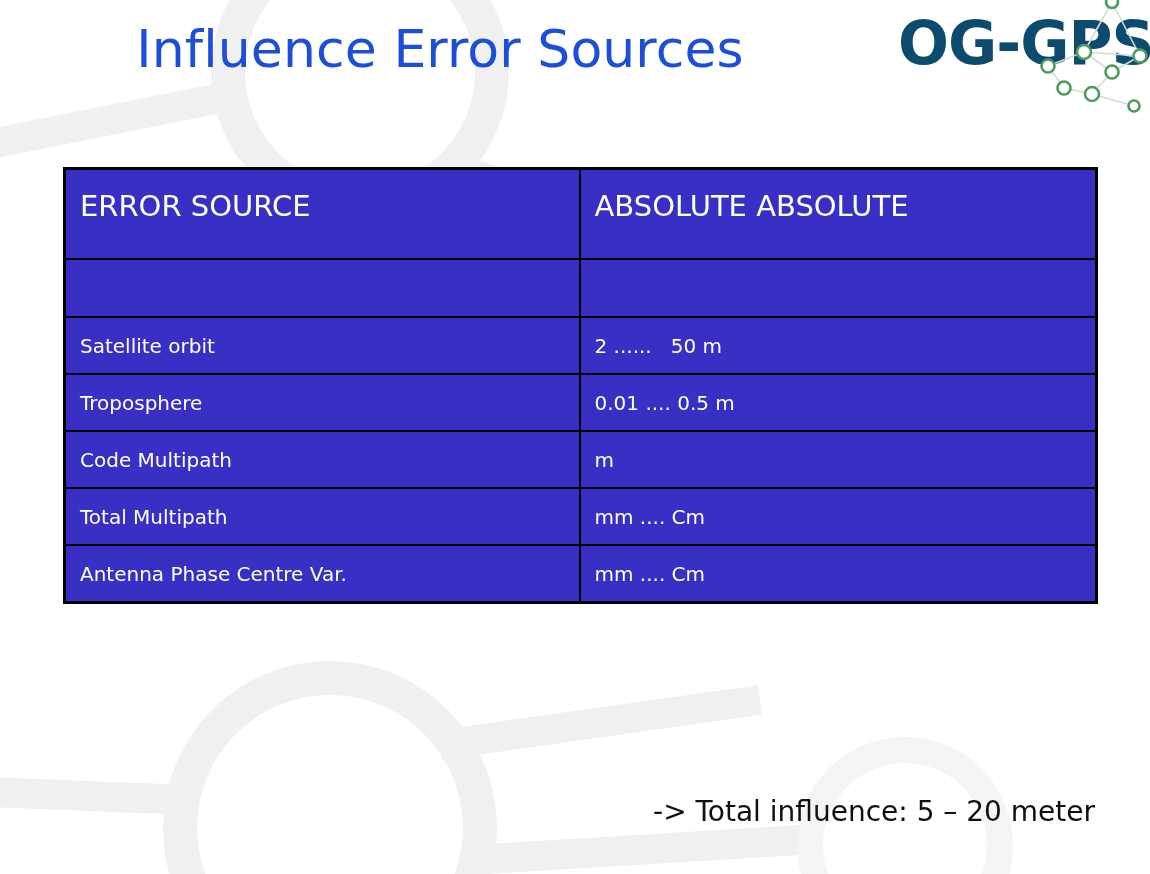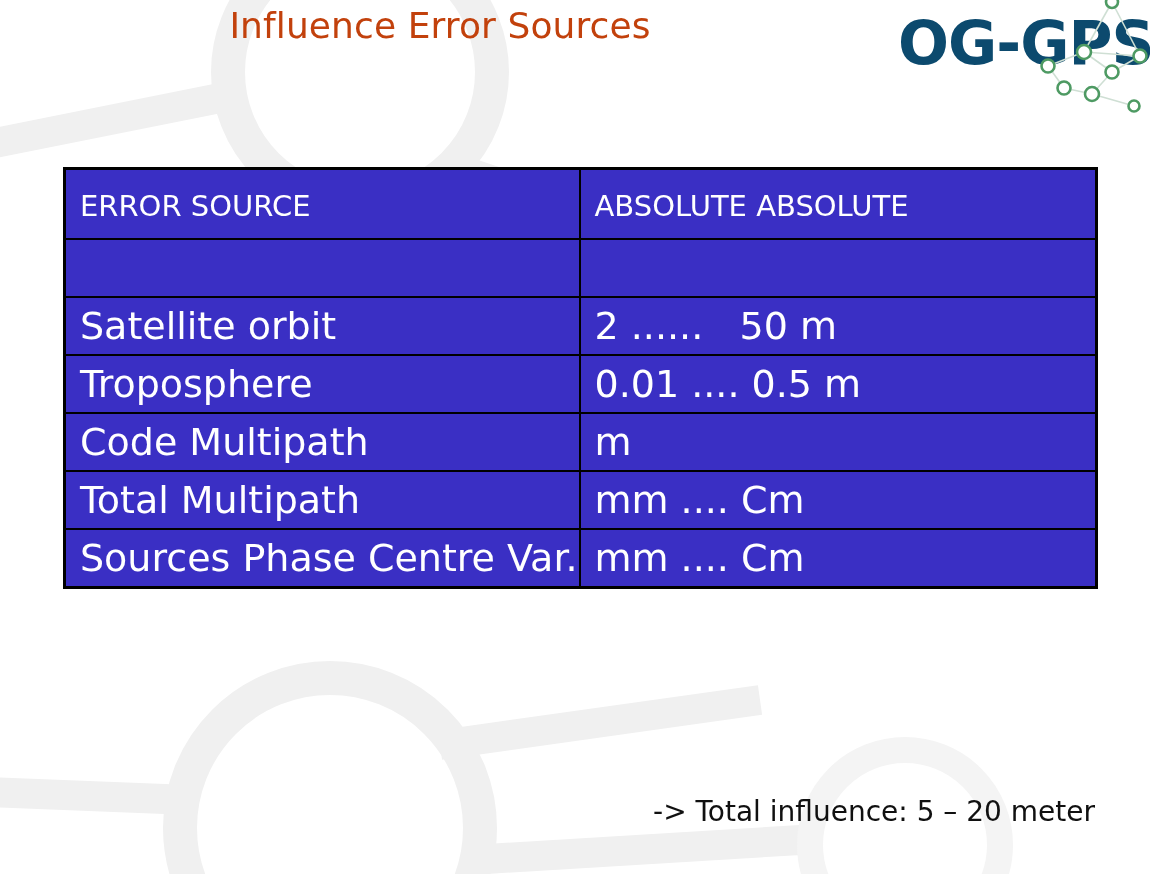--- a/index.html
+++ b/index.html
@@ -27,26 +27,26 @@
   .slide {
     position: relative;
     z-index: 2;
     width: 1150px;
     height: 874px;
   }
 
   .slide-title {
     position: absolute;
     left: 0;
-    top: 4px;
+    top: 18px;
     width: 880px;
     text-align: center;
-    font-size: 36px;
+    font-size: 52px;
     line-height: 1.2;
-    color: #c2410c;
+    color: #1d4ed8;
     font-weight: 400;
     letter-spacing: 0.1px;
     white-space: nowrap;
   }
 
   
   .logo-block {
     position: absolute;
     right: 2px;
     top: -6px;
@@ -80,33 +80,33 @@
     width: 1032px;
     border-collapse: collapse;
     table-layout: fixed;
     background: #3a2fc4;
     border: 3px solid #000000;
   }
   .err-table td {
     border: 2px solid #000000;
     background: #3a2fc4;
     color: #ffffff;
-    font-size: 38px;
+    font-size: 20px;
     font-weight: 400;
     padding: 6px 14px;
     height: 43px;
     vertical-align: middle;
     white-space: pre;
     overflow: hidden;
   }
   .err-table tr.header-row td {
     font-size: 29px;
     height: 56px;
     padding-top: 8px;
-    padding-bottom: 4px;
+    padding-bottom: 24px;
   }
   .err-table tr.spacer-row td {
     height: 44px;
   }
   .col-source { width: 515px; }
   .col-value  { width: 517px; }
 
   
   .footer-note {
     position: absolute;
@@ -201,21 +201,21 @@
       </tr>
       <tr>
         <td>Code Multipath</td>
         <td>m</td>
       </tr>
       <tr>
         <td>Total Multipath</td>
         <td>mm .... Cm</td>
       </tr>
       <tr>
-        <td>Sources Phase Centre Var.</td>
+        <td>Antenna Phase Centre Var.</td>
         <td>mm .... Cm</td>
       </tr>
     </tbody>
   </table>
 
   <div class="footer-note">-&gt; Total influence: 5 – 20 meter</div>
 
 </div>
 
 </body></html>

